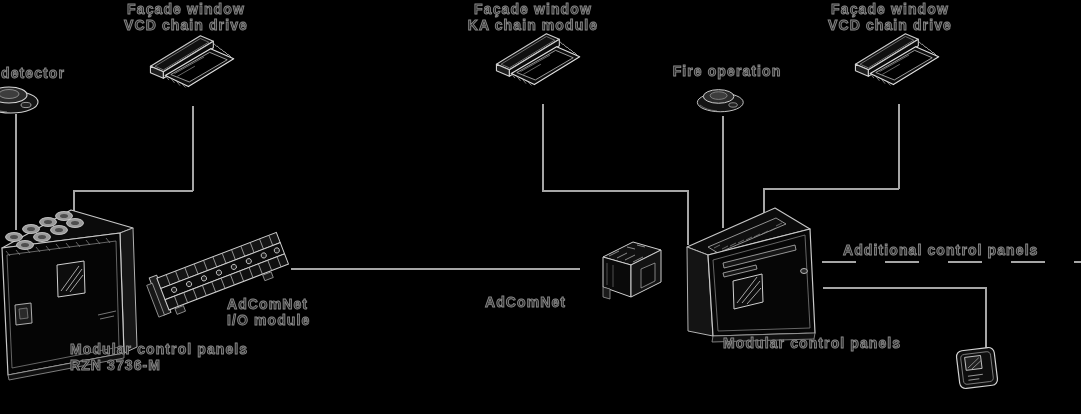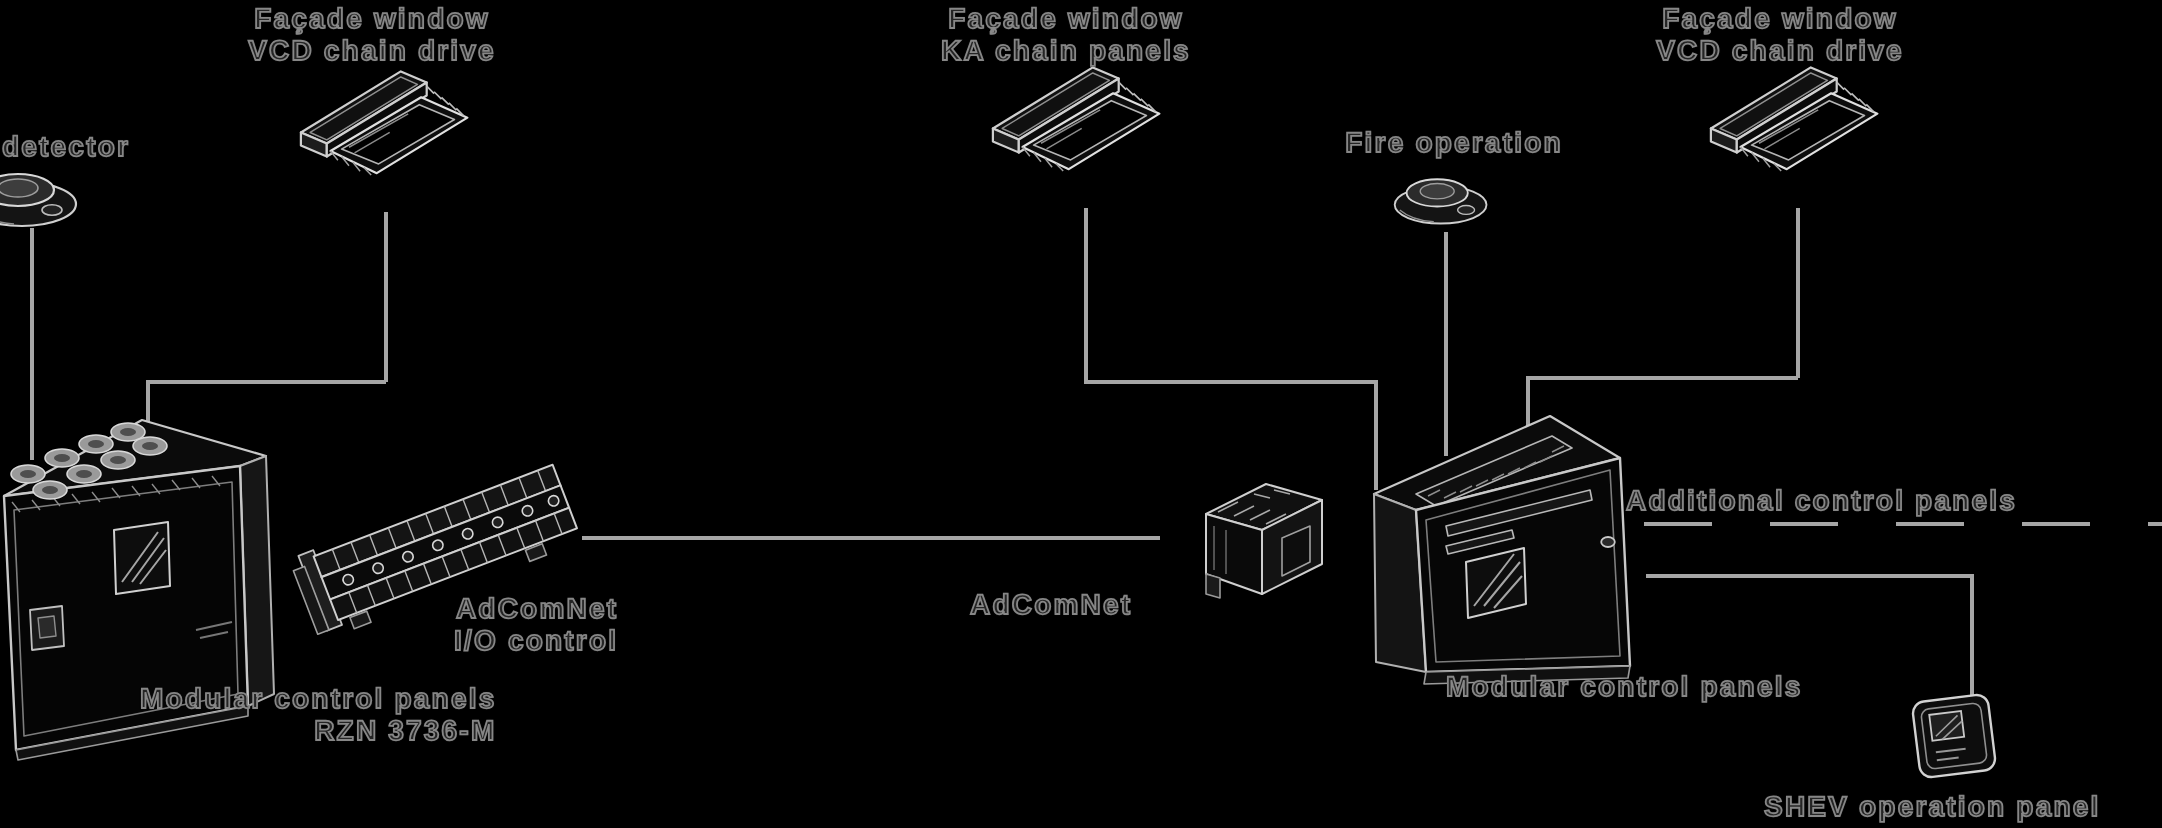--- a/index.html
+++ b/index.html
@@ -5,21 +5,20 @@
   html,body{margin:0;padding:0;background:#000;}
   #stage{
     position:relative;width:1081px;height:414px;background:#000000;
     overflow:hidden;font-family:"Liberation Sans",sans-serif;
   }
   .lbl{
     position:absolute;font-weight:bold;font-size:14px;line-height:16px;
     letter-spacing:1.1px;white-space:nowrap;
     color:#242424;-webkit-text-stroke:0.9px #878787;
     text-shadow:0 0 1px rgba(120,120,120,.55);
-    text-align:right;
   }
   .lbl.center{transform:translateX(-50%);text-align:center;}
   .vline,.hline{position:absolute;background:#a6a6a6;}
   .vline{width:1.6px;}
   .hline{height:1.6px;}
   .dashline{
     position:absolute;height:1.8px;
     background:repeating-linear-gradient(90deg,#a6a6a6 0 34px,transparent 34px 63px);
   }
   .icon{position:absolute;}
@@ -200,47 +199,46 @@
     </svg>
   </div>
 
   <div class="lbl center" style="left:186px;top:1px">
     <div>Façade window</div>
     <div>VCD chain drive</div>
   </div>
 
   <div class="lbl center" style="left:533px;top:1px">
     <div>Façade window</div>
-    <div>KA chain panels</div>
+    <div>KA chain module</div>
   </div>
 
   <div class="lbl center" style="left:890px;top:1px">
     <div>Façade window</div>
     <div>VCD chain drive</div>
   </div>
 
   <div class="lbl" style="left:1px;top:65px">detector</div>
 
   <div class="lbl center" style="left:727px;top:63px">Fire operation</div>
 
   <div class="lbl" style="left:227px;top:296px">
     <div>AdComNet</div>
-    <div>I/O control</div>
+    <div>I/O module</div>
   </div>
 
   <div class="lbl" style="left:485px;top:294px">
     <div>AdComNet</div>
   </div>
 
   <div class="lbl" style="left:70px;top:341px">
     <div>Modular control panels</div>
     <div>RZN 3736-M</div>
   </div>
 
   <div class="lbl" style="left:723px;top:335px">
     <div>Modular control panels</div>
   </div>
 
-  <div class="lbl" style="left:813px;top:242px">Additional control panels</div>
-
-  <div class="lbl" style="left:882px;top:395px">SHEV operation panel</div>
+  <div class="lbl" style="left:843px;top:242px">Additional control panels</div>
+
 
 </div>
 
 </body></html>

